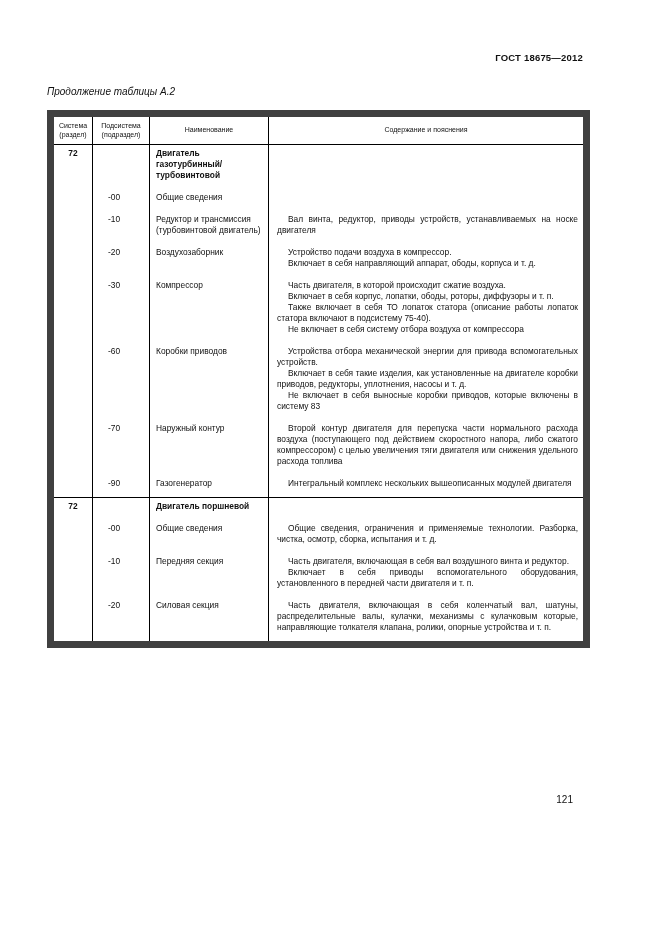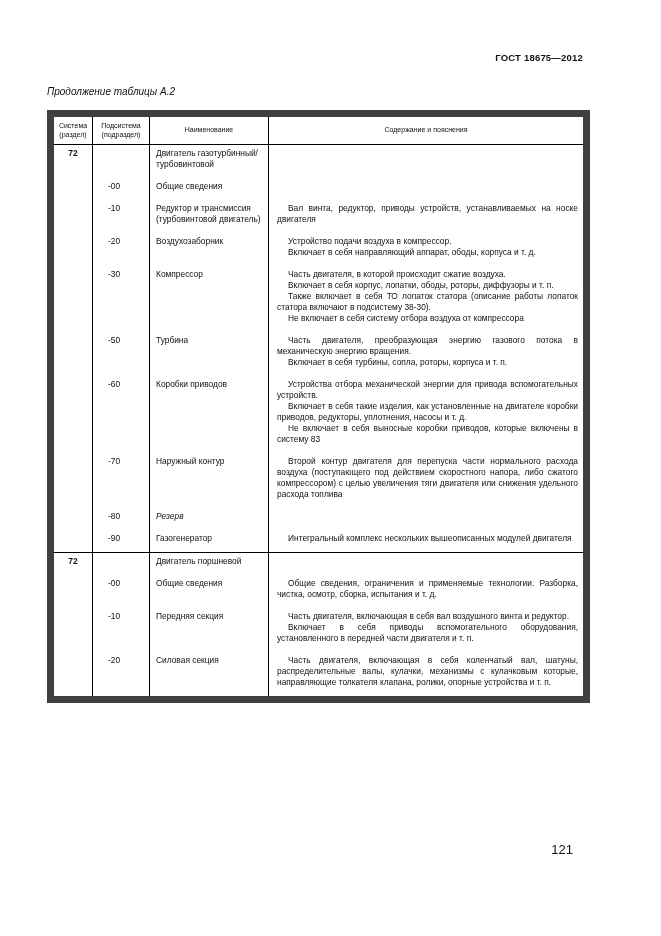--- a/index.html
+++ b/index.html
@@ -76,36 +76,36 @@
   }
   .cell-subsystem {
     padding-left: 15px;
     padding-top: 3px;
   }
   .cell-name {
     padding-left: 6px;
     padding-right: 5px;
     padding-top: 3px;
   }
-  .section-title { font-weight: normal; }
+  .section-title { font-weight: bold; }
   .italic { font-style: italic; }
   .cell-content {
     text-align: justify;
     padding-left: 8px;
     padding-top: 3px;
   }
   .cell-content p {
     margin: 0;
     text-indent: 11px;
   }
   .page-number {
     position: absolute;
-    top: 842px;
+    top: 794px;
     right: 88px;
-    font-size: 13px;
+    font-size: 10px;
   }
 </style>
 </head>
 <body>
 
 <div class="page">
 
   <div class="doc-number">ГОСТ 18675—2012</div>
 
   <div class="caption">Продолжение таблицы А.2</div>
@@ -157,56 +157,41 @@
             <p>Включает в себя направляющий аппарат, ободы, корпуса и т. д.</p>
           </td>
         </tr>
         <tr>
           <td class="cell-system"></td>
           <td class="cell-subsystem">-30</td>
           <td class="cell-name">Компрессор</td>
           <td class="cell-content">
             <p>Часть двигателя, в которой происходит сжатие воздуха.</p>
             <p>Включает в себя корпус, лопатки, ободы, роторы, диффузоры и т. п.</p>
-            <p>Также включает в себя ТО лопаток статора (описание работы лопаток статора включают в подсистему 38-30).</p>
+            <p>Также включает в себя ТО лопаток статора (описание работы лопаток статора включают в подсистему 75-40).</p>
             <p>Не включает в себя систему отбора воздуха от компрессора</p>
-          </td>
-        </tr>
-        <tr>
-          <td class="cell-system"></td>
-          <td class="cell-subsystem">-50</td>
-          <td class="cell-name">Турбина</td>
-          <td class="cell-content">
-            <p>Часть двигателя, преобразующая энергию газового потока в механическую энергию вращения.</p>
-            <p>Включает в себя турбины, сопла, роторы, корпуса и т. п.</p>
           </td>
         </tr>
         <tr>
           <td class="cell-system"></td>
           <td class="cell-subsystem">-60</td>
           <td class="cell-name">Коробки приводов</td>
           <td class="cell-content">
             <p>Устройства отбора механической энергии для привода вспомогательных устройств.</p>
             <p>Включает в себя такие изделия, как установленные на двигателе коробки приводов, редукторы, уплотнения, насосы и т. д.</p>
             <p>Не включает в себя выносные коробки приводов, которые включены в систему 83</p>
           </td>
         </tr>
         <tr>
           <td class="cell-system"></td>
           <td class="cell-subsystem">-70</td>
           <td class="cell-name">Наружный контур</td>
           <td class="cell-content">
             <p>Второй контур двигателя для перепуска части нормального расхода воздуха (поступающего под действием скоростного напора, либо сжатого компрессором) с целью увеличения тяги двигателя или снижения удельного расхода топлива</p>
           </td>
-        </tr>
-        <tr>
-          <td class="cell-system"></td>
-          <td class="cell-subsystem">-80</td>
-          <td class="cell-name italic">Резерв</td>
-          <td class="cell-content"></td>
         </tr>
         <tr>
           <td class="cell-system"></td>
           <td class="cell-subsystem">-90</td>
           <td class="cell-name">Газогенератор</td>
           <td class="cell-content">
             <p>Интегральный комплекс нескольких вышеописанных модулей двигателя</p>
           </td>
         </tr>
       </tbody>

